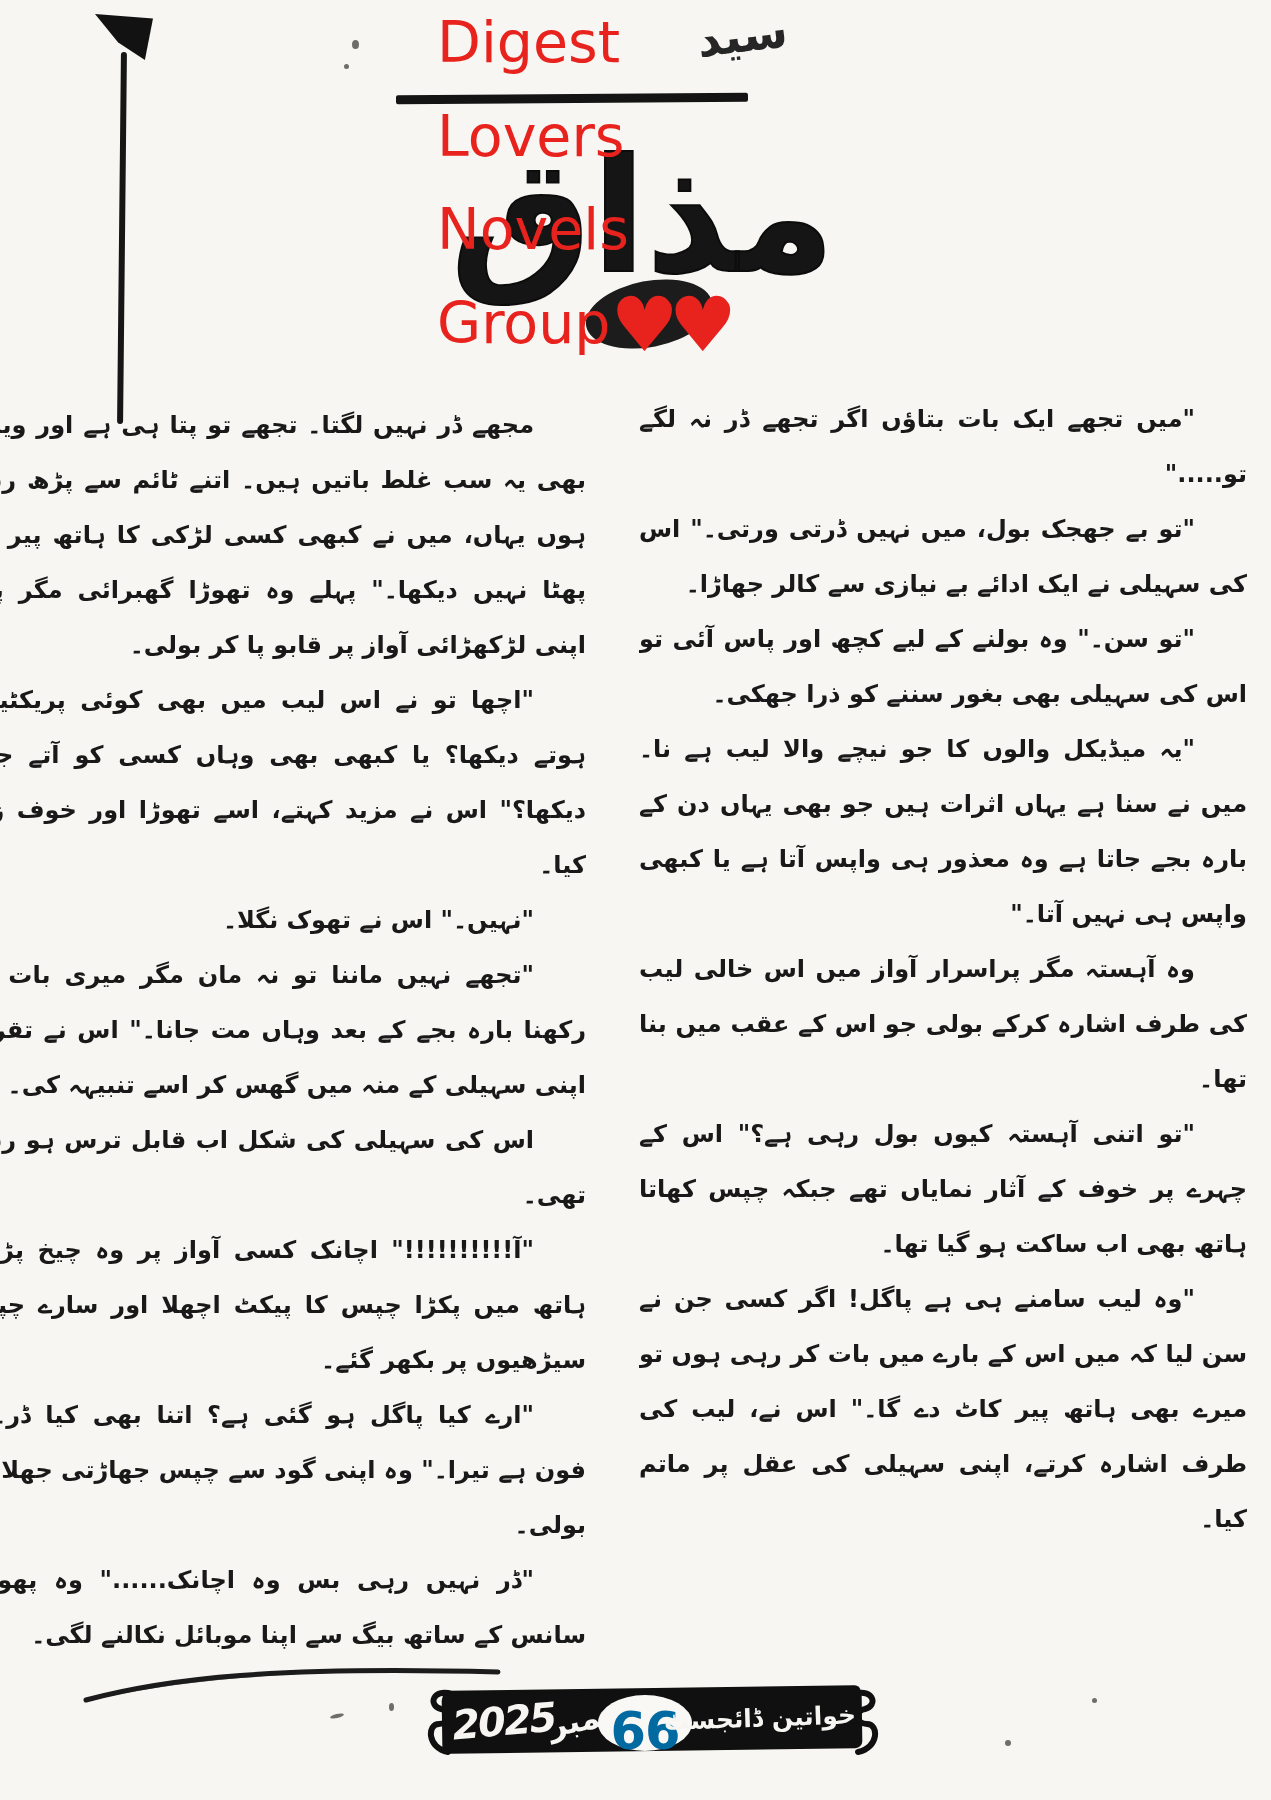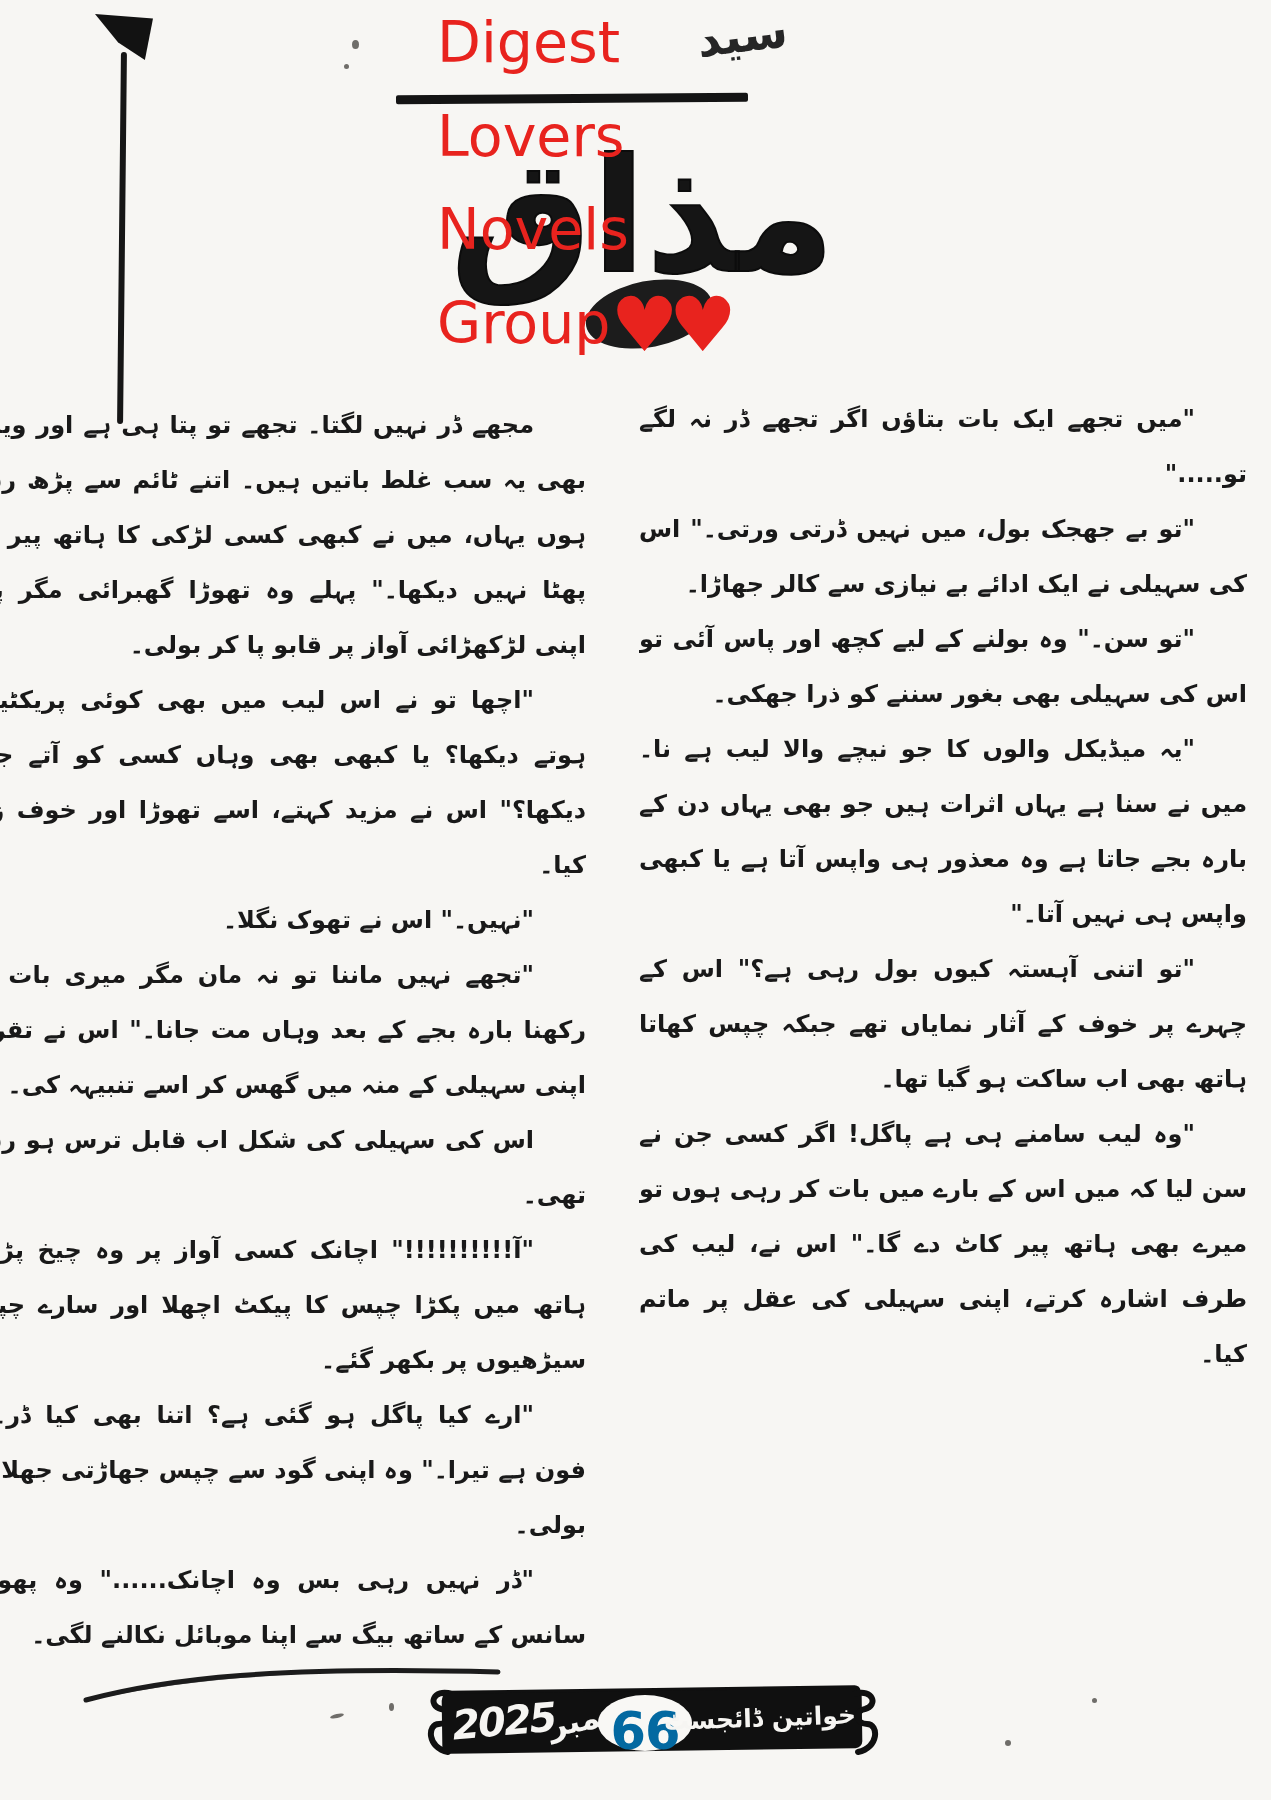--- a/index.html
+++ b/index.html
@@ -136,20 +136,21 @@
     <span class="wm-line">Lovers</span>
     <span class="wm-line">Novels</span>
     <span class="wm-line"><span>Group</span><span class="heart-pair">♥♥</span></span>
   </div>
 
   <div class="col col-right">
     <p>"میں تجھے ایک بات بتاؤں اگر تجھے ڈر نہ لگے تو....."</p>
     <p>"تو بے جھجک بول، میں نہیں ڈرتی ورتی۔" اس کی سہیلی نے ایک ادائے بے نیازی سے کالر جھاڑا۔</p>
     <p>"تو سن۔" وہ بولنے کے لیے کچھ اور پاس آئی تو اس کی سہیلی بھی بغور سننے کو ذرا جھکی۔</p>
     <p>"یہ میڈیکل والوں کا جو نیچے والا لیب ہے نا۔ میں نے سنا ہے یہاں اثرات ہیں جو بھی یہاں دن کے بارہ بجے جاتا ہے وہ معذور ہی واپس آتا ہے یا کبھی واپس ہی نہیں آتا۔"</p>
+    <p>وہ آہستہ مگر پراسرار آواز میں اس خالی لیب کی طرف اشارہ کرکے بولی جو اس کے عقب میں بنا تھا۔</p>
     <p>"تو اتنی آہستہ کیوں بول رہی ہے؟" اس کے چہرے پر خوف کے آثار نمایاں تھے جبکہ چپس کھاتا ہاتھ بھی اب ساکت ہو گیا تھا۔</p>
     <p>"وہ لیب سامنے ہی ہے پاگل! اگر کسی جن نے سن لیا کہ میں اس کے بارے میں بات کر رہی ہوں تو میرے بھی ہاتھ پیر کاٹ دے گا۔" اس نے، لیب کی طرف اشارہ کرتے، اپنی سہیلی کی عقل پر ماتم کیا۔</p>
 
   </div>
 
   <div class="col col-left">
     <p>مجھے ڈر نہیں لگتا۔ تجھے تو پتا ہی ہے اور ویسے بھی یہ سب غلط باتیں ہیں۔ اتنے ٹائم سے پڑھ رہی ہوں یہاں، میں نے کبھی کسی لڑکی کا ہاتھ پیر کٹا پھٹا نہیں دیکھا۔" پہلے وہ تھوڑا گھبرائی مگر پھر اپنی لڑکھڑائی آواز پر قابو پا کر بولی۔</p>
     <p>"اچھا تو نے اس لیب میں بھی کوئی پریکٹیکل ہوتے دیکھا؟ یا کبھی بھی وہاں کسی کو آتے جاتے دیکھا؟" اس نے مزید کہتے، اسے تھوڑا اور خوف زدہ کیا۔</p>
     <p>"نہیں۔" اس نے تھوک نگلا۔</p>
     <p>"تجھے نہیں ماننا تو نہ مان مگر میری بات یاد رکھنا بارہ بجے کے بعد وہاں مت جانا۔" اس نے تقریباً اپنی سہیلی کے منہ میں گھس کر اسے تنبیہہ کی۔</p>

